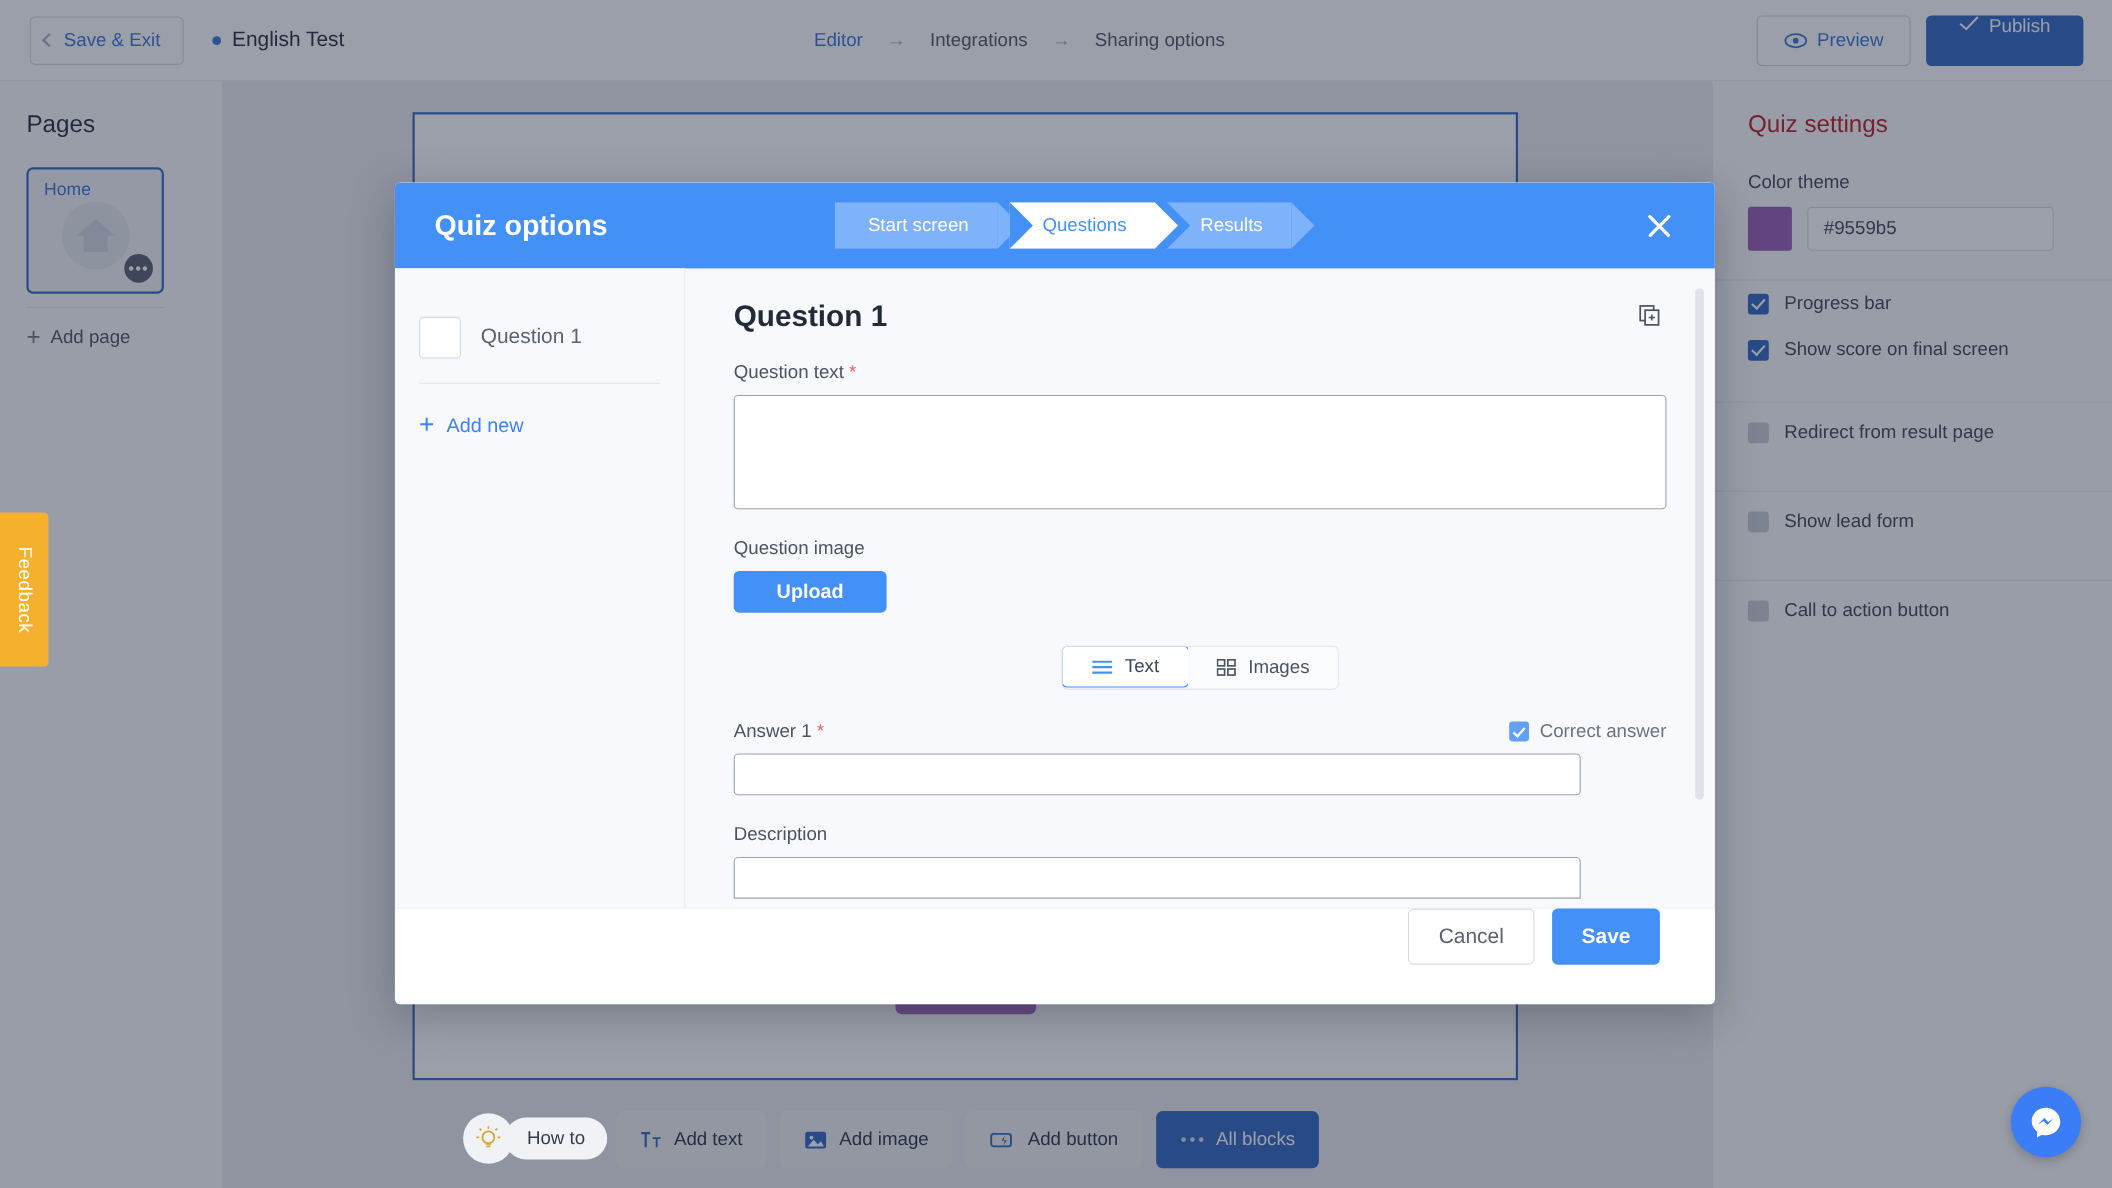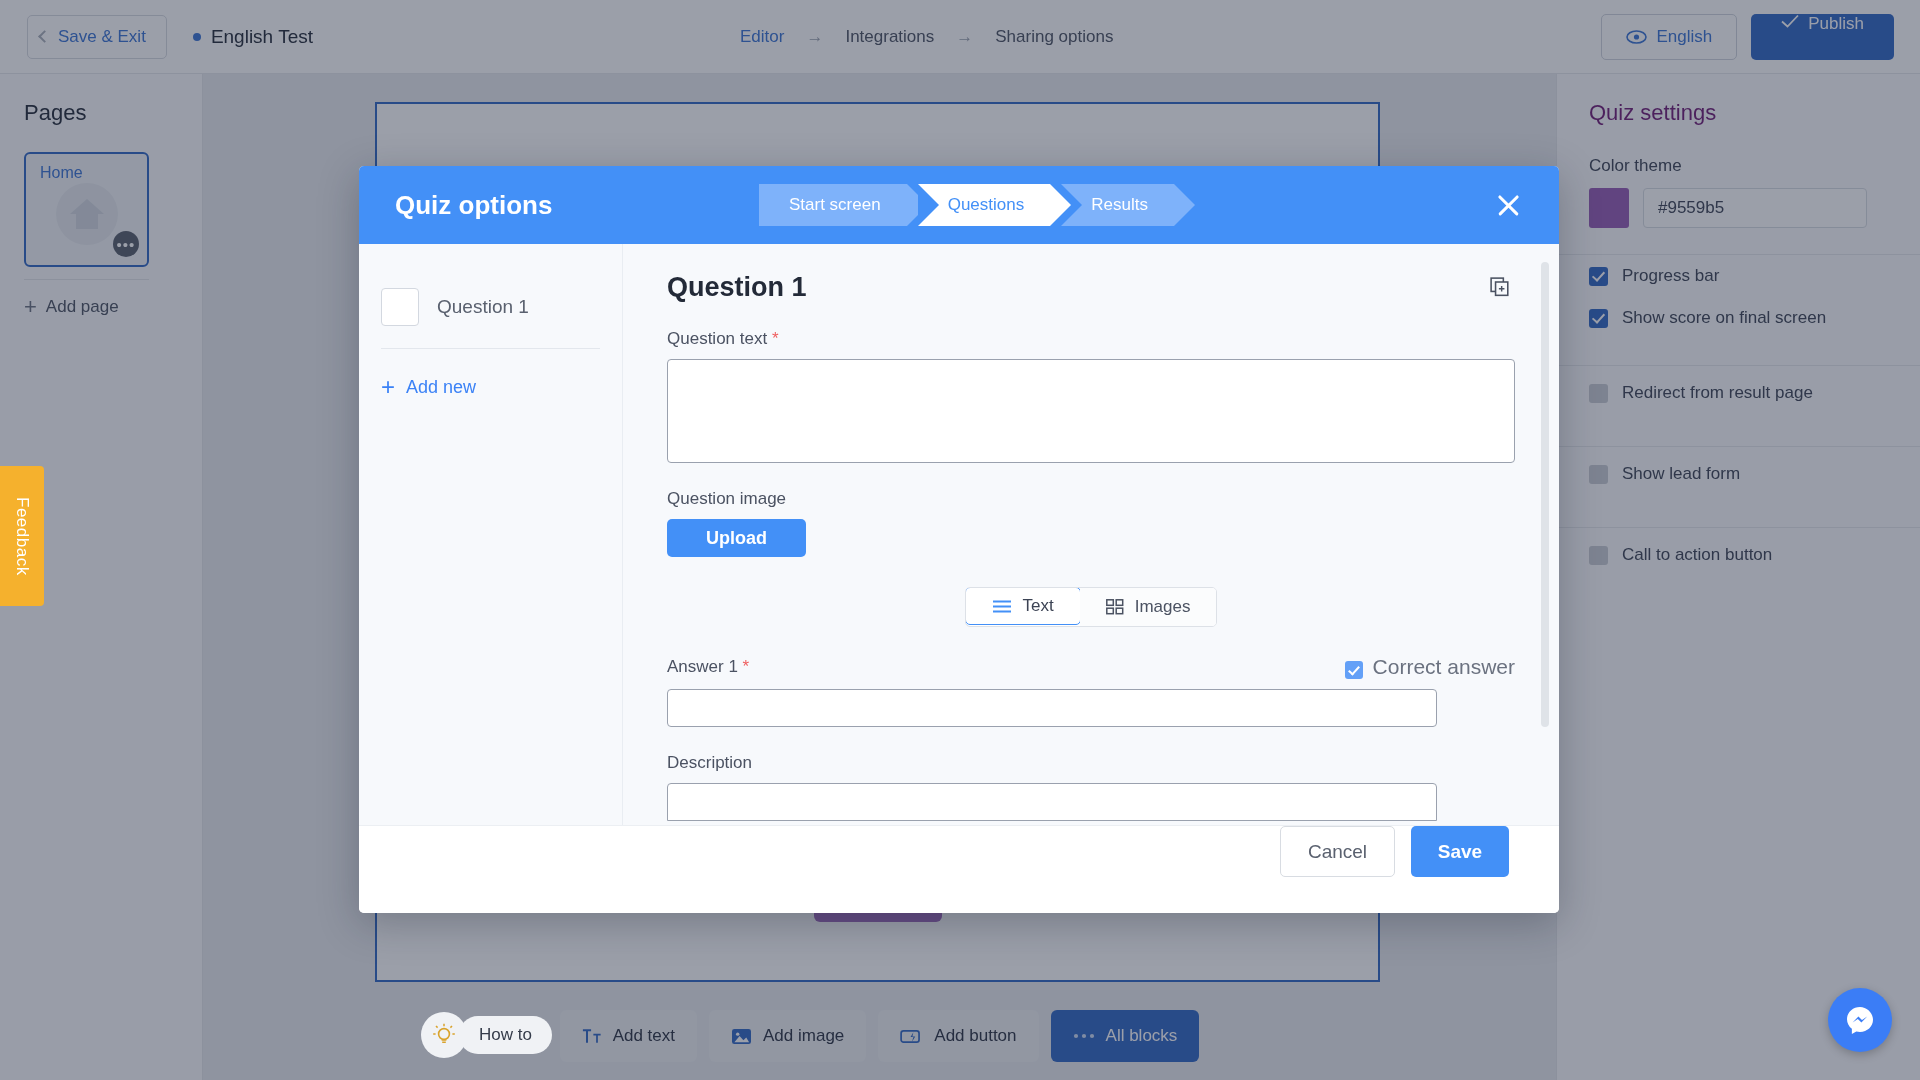--- a/index.html
+++ b/index.html
@@ -148,21 +148,21 @@
   .howto-pill {
     height: 38px; padding: 0 20px; border-radius: 19px; background: #f0f2f5;
     display: flex; align-items: center; font-size: 17px; color: #353c4a; margin-left: -8px; cursor: pointer;
   }
 
   
   .right-sidebar {
     position: absolute; top: 74px; right: 0; width: 364px; height: 1006px;
     background: #fbfcfd; border-left: 1px solid #e3e6ea;
   }
-  .rs-title { margin: 26px 0 0 32px; font-size: 22px; color: #701a75; }
+  .rs-title { margin: 26px 0 0 32px; font-size: 22px; color: #b91c1c; }
   .rs-label { margin: 30px 0 0 32px; font-size: 17px; color: #3c4354; }
   .color-row { margin: 12px 0 0 32px; display: flex; align-items: center; gap: 14px; }
   .color-sw { width: 40px; height: 40px; border-radius: 3px; cursor: pointer; }
   .color-input {
     width: 224px; height: 40px; border: 1px solid #d8dce2; border-radius: 4px;
     background: #fff; font-size: 17px; color: #3c4354; padding: 0 14px;
     display: flex; align-items: center; cursor: text;
   }
   .rs-sep { margin-top: 26px; height: 1px; background: #e5e8ec; }
   .rs-check-row { display: flex; align-items: center; gap: 14px; padding: 17px 0 17px 32px; cursor: pointer; font-size: 17px; color: #3c4354; }
@@ -257,21 +257,21 @@
   .seg-wrap { margin-top: 30px; display: flex; justify-content: center; }
   .seg {
     display: flex; border: 1px solid #dde1e7; border-radius: 5px; overflow: hidden; background: #fff;
   }
   .seg-btn {
     height: 38px; padding: 0 26px; display: flex; align-items: center; gap: 11px;
     font-size: 17px; color: #4b5262; background: #fbfcfd; cursor: pointer;
   }
   .seg-btn.on { background: #fff; border: 1px solid #4390f7; border-radius: 5px; color: #3c4354; margin: -1px; }
   .answer-head { margin-top: 28px; display: flex; align-items: center; justify-content: space-between; }
-  .correct-wrap { display: flex; align-items: flex-end; gap: 10px; font-size: 21px; color: #6b7280; cursor: pointer; }
+  .correct-wrap { display: flex; align-items: center; gap: 10px; font-size: 17px; color: #6b7280; cursor: pointer; }
   .cbox-blue { width: 18px; height: 18px; border-radius: 3px; background: #63a0f7; position: relative; }
   .cbox-blue::after {
     content:''; position: absolute; left: 6px; top: 3px; width: 4px; height: 9px;
     border-right: 2px solid #fff; border-bottom: 2px solid #fff; transform: rotate(42deg);
   }
   .ans-inp { margin-top: 10px; width: 770px; height: 38px; border: 1px solid #9aa1ae; border-radius: 4px; background: #fff; }
   .desc-inp { margin-top: 10px; width: 770px; height: 38px; border: 1px solid #9aa1ae; border-radius: 4px 4px 0 0; background: #fff; }
   .scrollbar {
     position: absolute; right: 10px; top: 18px; width: 8px; height: 465px;
     border-radius: 4px; background: #dfe3e8; cursor: pointer;
@@ -313,21 +313,21 @@
         <span class="bc-arrow">→</span>
         <span class="bc-item">Sharing options</span>
       </div>
 
       <div class="topbar-right">
         <div class="btn-preview">
           <svg width="21" height="14" viewBox="0 0 21 14">
             <ellipse cx="10.5" cy="7" rx="9.5" ry="6" fill="none" stroke="#3973d4" stroke-width="1.6"></ellipse>
             <circle cx="10.5" cy="7" r="2.6" fill="#3973d4"></circle>
           </svg>
-          <span>English</span>
+          <span>Preview</span>
         </div>
         <div class="btn-publish">
           <svg width="18" height="14" viewBox="0 0 18 14">
             <path d="M1 7.5 L6.5 12.5 L17 1.5" fill="none" stroke="#fff" stroke-width="1.8"></path>
           </svg>
           <span>Publish</span>
         </div>
       </div>
     </div>
 

